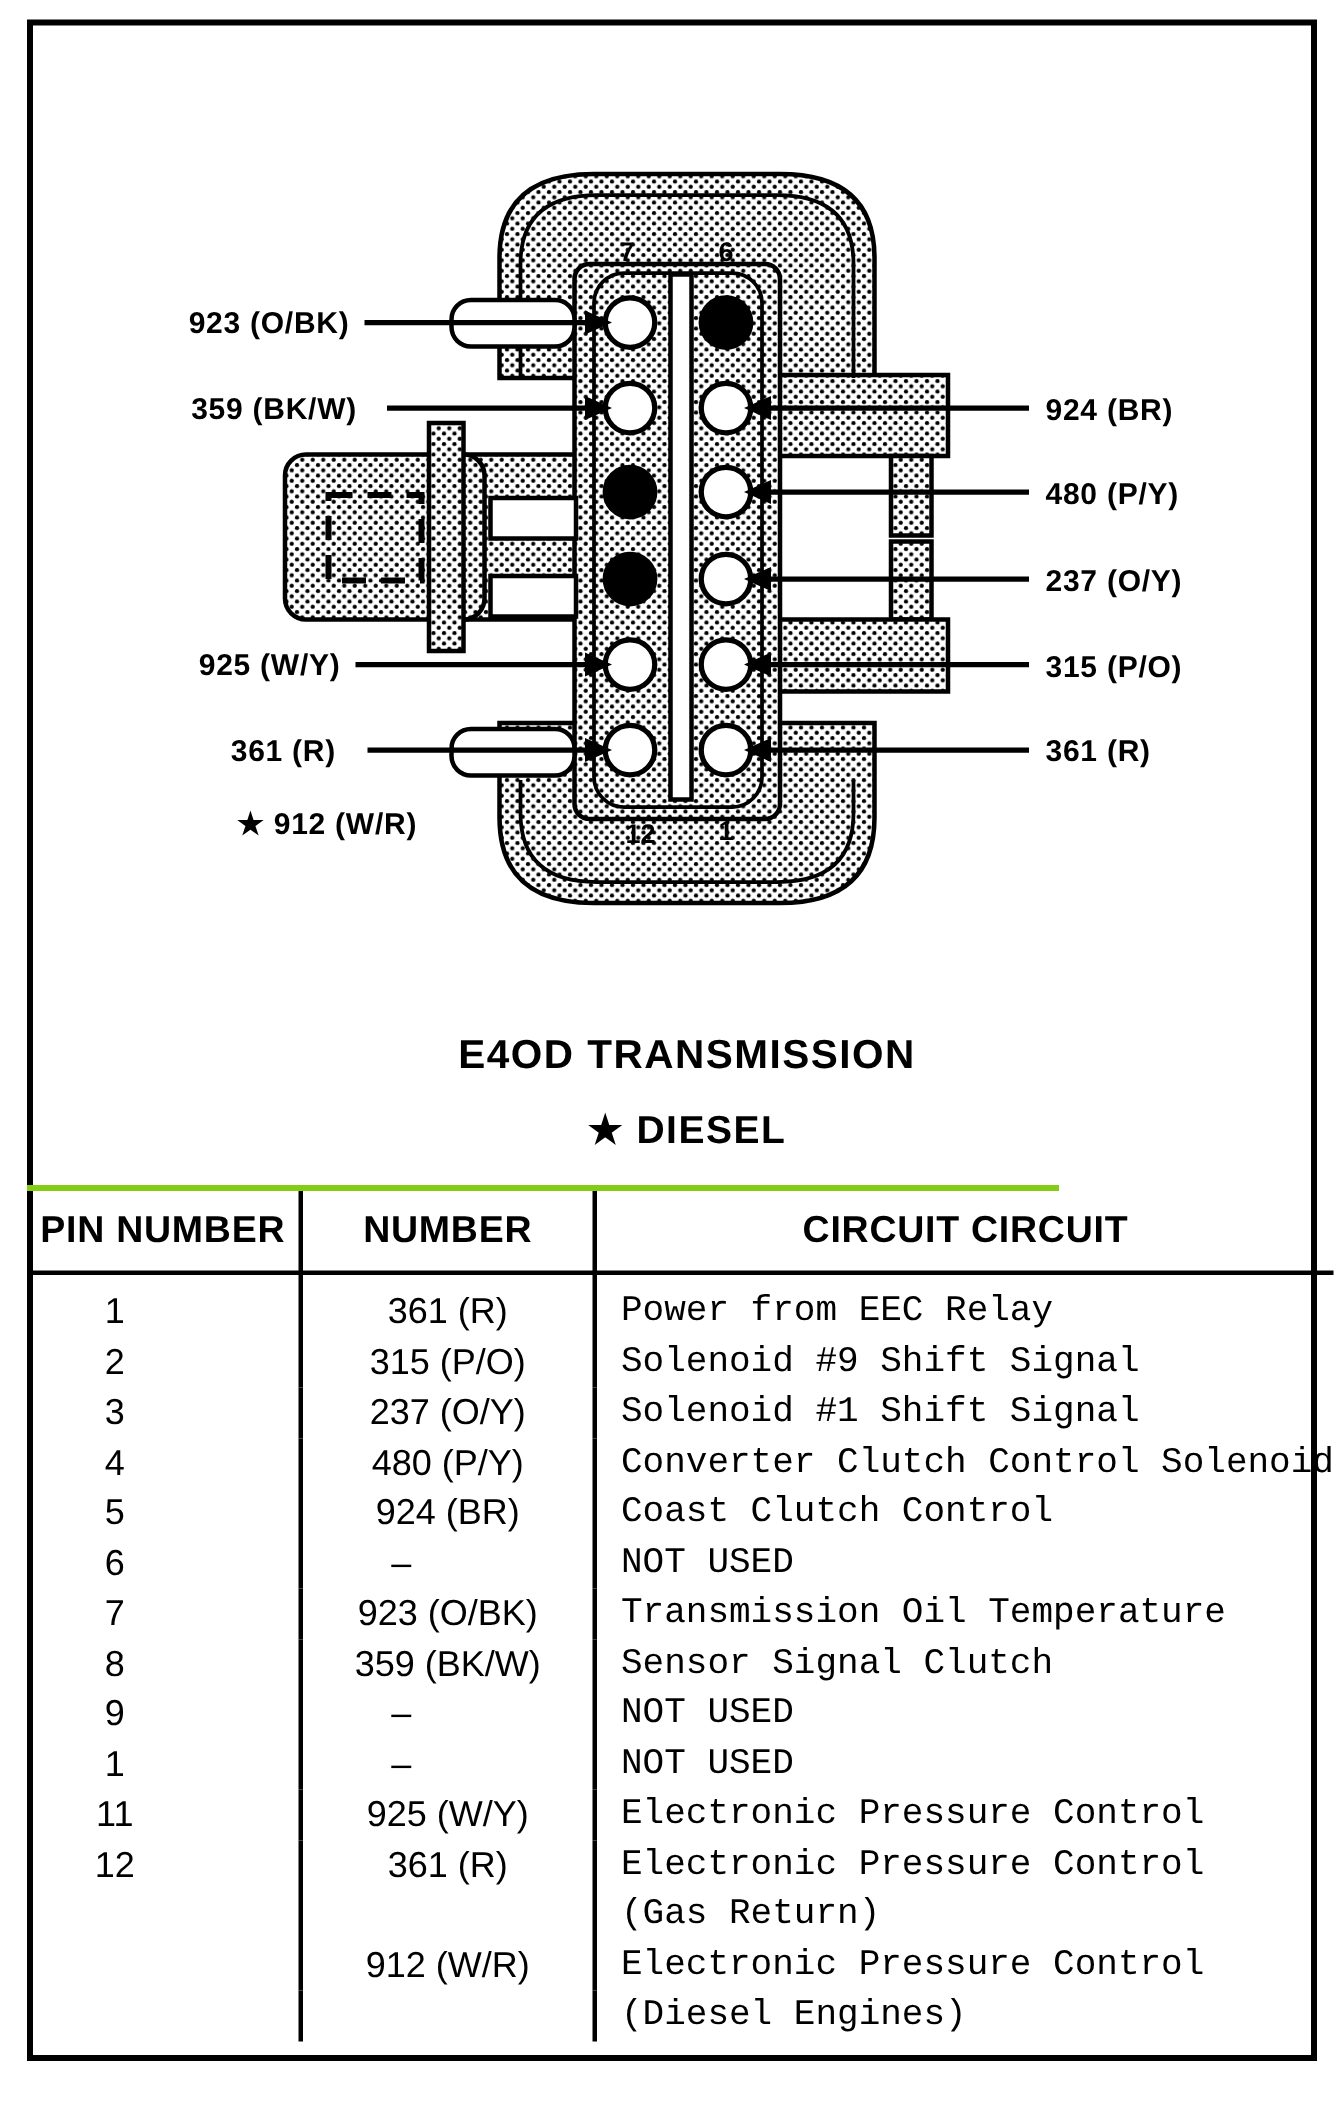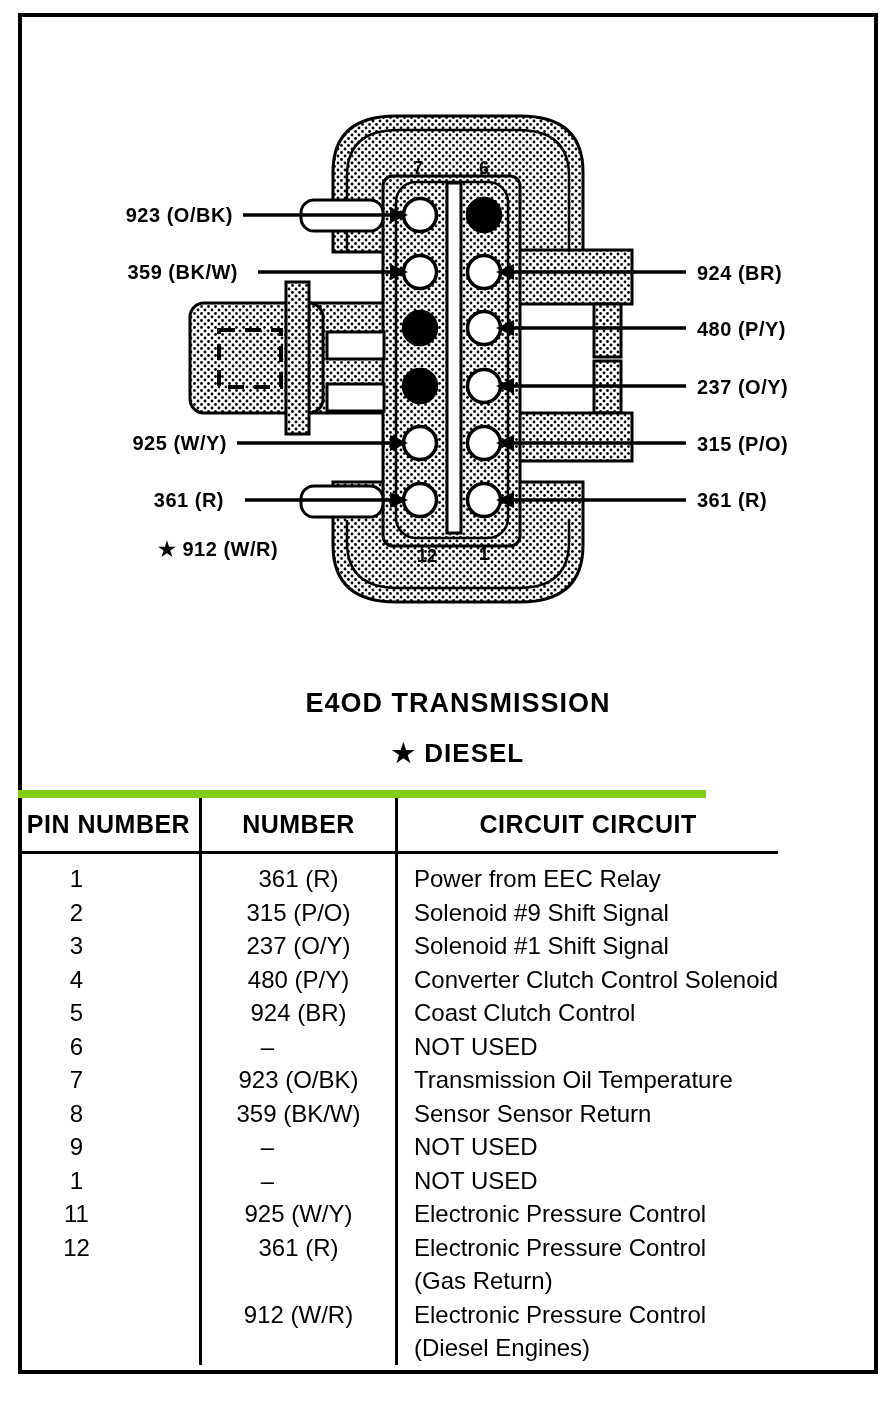--- a/index.html
+++ b/index.html
@@ -5,32 +5,32 @@
   html,body{margin:0;padding:0;background:#ffffff;}
   body{width:892px;height:1408px;position:relative;font-family:"Liberation Sans",sans-serif;color:#000;}
   #frame{position:absolute;left:18px;top:13px;width:852px;height:1353px;border:4px solid #000;}
   #diagram-svg{position:absolute;left:0;top:0;width:892px;height:790px;}
   #diagram-svg text{font-family:"Liberation Sans",sans-serif;fill:#000;}
   .pinlabel{font-size:20px;font-weight:bold;letter-spacing:0.5px;}
   .pinnum{font-size:18px;font-weight:bold;}
   .caption{font-size:27px;font-weight:bold;letter-spacing:1px;}
   .caption2{font-size:26px;font-weight:bold;letter-spacing:1px;}
 
-  #pin-table{position:absolute;left:18px;top:790px;width:688px;height:584px;border-top:8px solid #84cc16;
+  #pin-table{position:absolute;left:18px;top:790px;width:688px;height:584px;border-top:4px solid #84cc16;
     box-sizing:border-box;display:grid;grid-template-columns:184px 196px 1fr;
     grid-template-rows:56px 8px repeat(15,33.5px);}
   .hcell{font-size:25px;font-weight:bold;display:flex;align-items:center;justify-content:center;
     border-bottom:3px solid #000;letter-spacing:0.5px;}
   .c1{border-right:3px solid #000;}
   .c2{border-right:3px solid #000;}
   .cell{font-size:24px;line-height:33.5px;white-space:nowrap;overflow:visible;}
   .pin-cell{text-align:center;padding-right:64px;}
   .circ-cell{text-align:center;}
   .circ-cell.dash{padding-right:62px;}
-  .func-cell{padding-left:16px;text-align:left;}
+  .func-cell{padding-left:16px;text-align:left;font-family:Liberation Mono, monospace;}
   .spacer{height:8px;}
 </style>
 </head>
 <body>
 
 <div id="frame"></div>
 
 <svg id="diagram-svg" viewBox="0 0 892 790" xmlns="http://www.w3.org/2000/svg">
   <defs>
     <pattern id="stip" width="7" height="7" patternUnits="userSpaceOnUse">
@@ -161,21 +161,21 @@
   <div class="cell pin-cell c1">6</div>
   <div class="cell circ-cell dash c2">–</div>
   <div class="cell func-cell">NOT USED</div>
 
   <div class="cell pin-cell c1">7</div>
   <div class="cell circ-cell c2">923 (O/BK)</div>
   <div class="cell func-cell">Transmission Oil Temperature</div>
 
   <div class="cell pin-cell c1">8</div>
   <div class="cell circ-cell c2">359 (BK/W)</div>
-  <div class="cell func-cell">Sensor Sensor Return</div>
+  <div class="cell func-cell">Sensor Signal Clutch</div>
 
   <div class="cell pin-cell c1">9</div>
   <div class="cell circ-cell dash c2">–</div>
   <div class="cell func-cell">NOT USED</div>
 
   <div class="cell pin-cell c1">1</div>
   <div class="cell circ-cell dash c2">–</div>
   <div class="cell func-cell">NOT USED</div>
 
   <div class="cell pin-cell c1">11</div>

